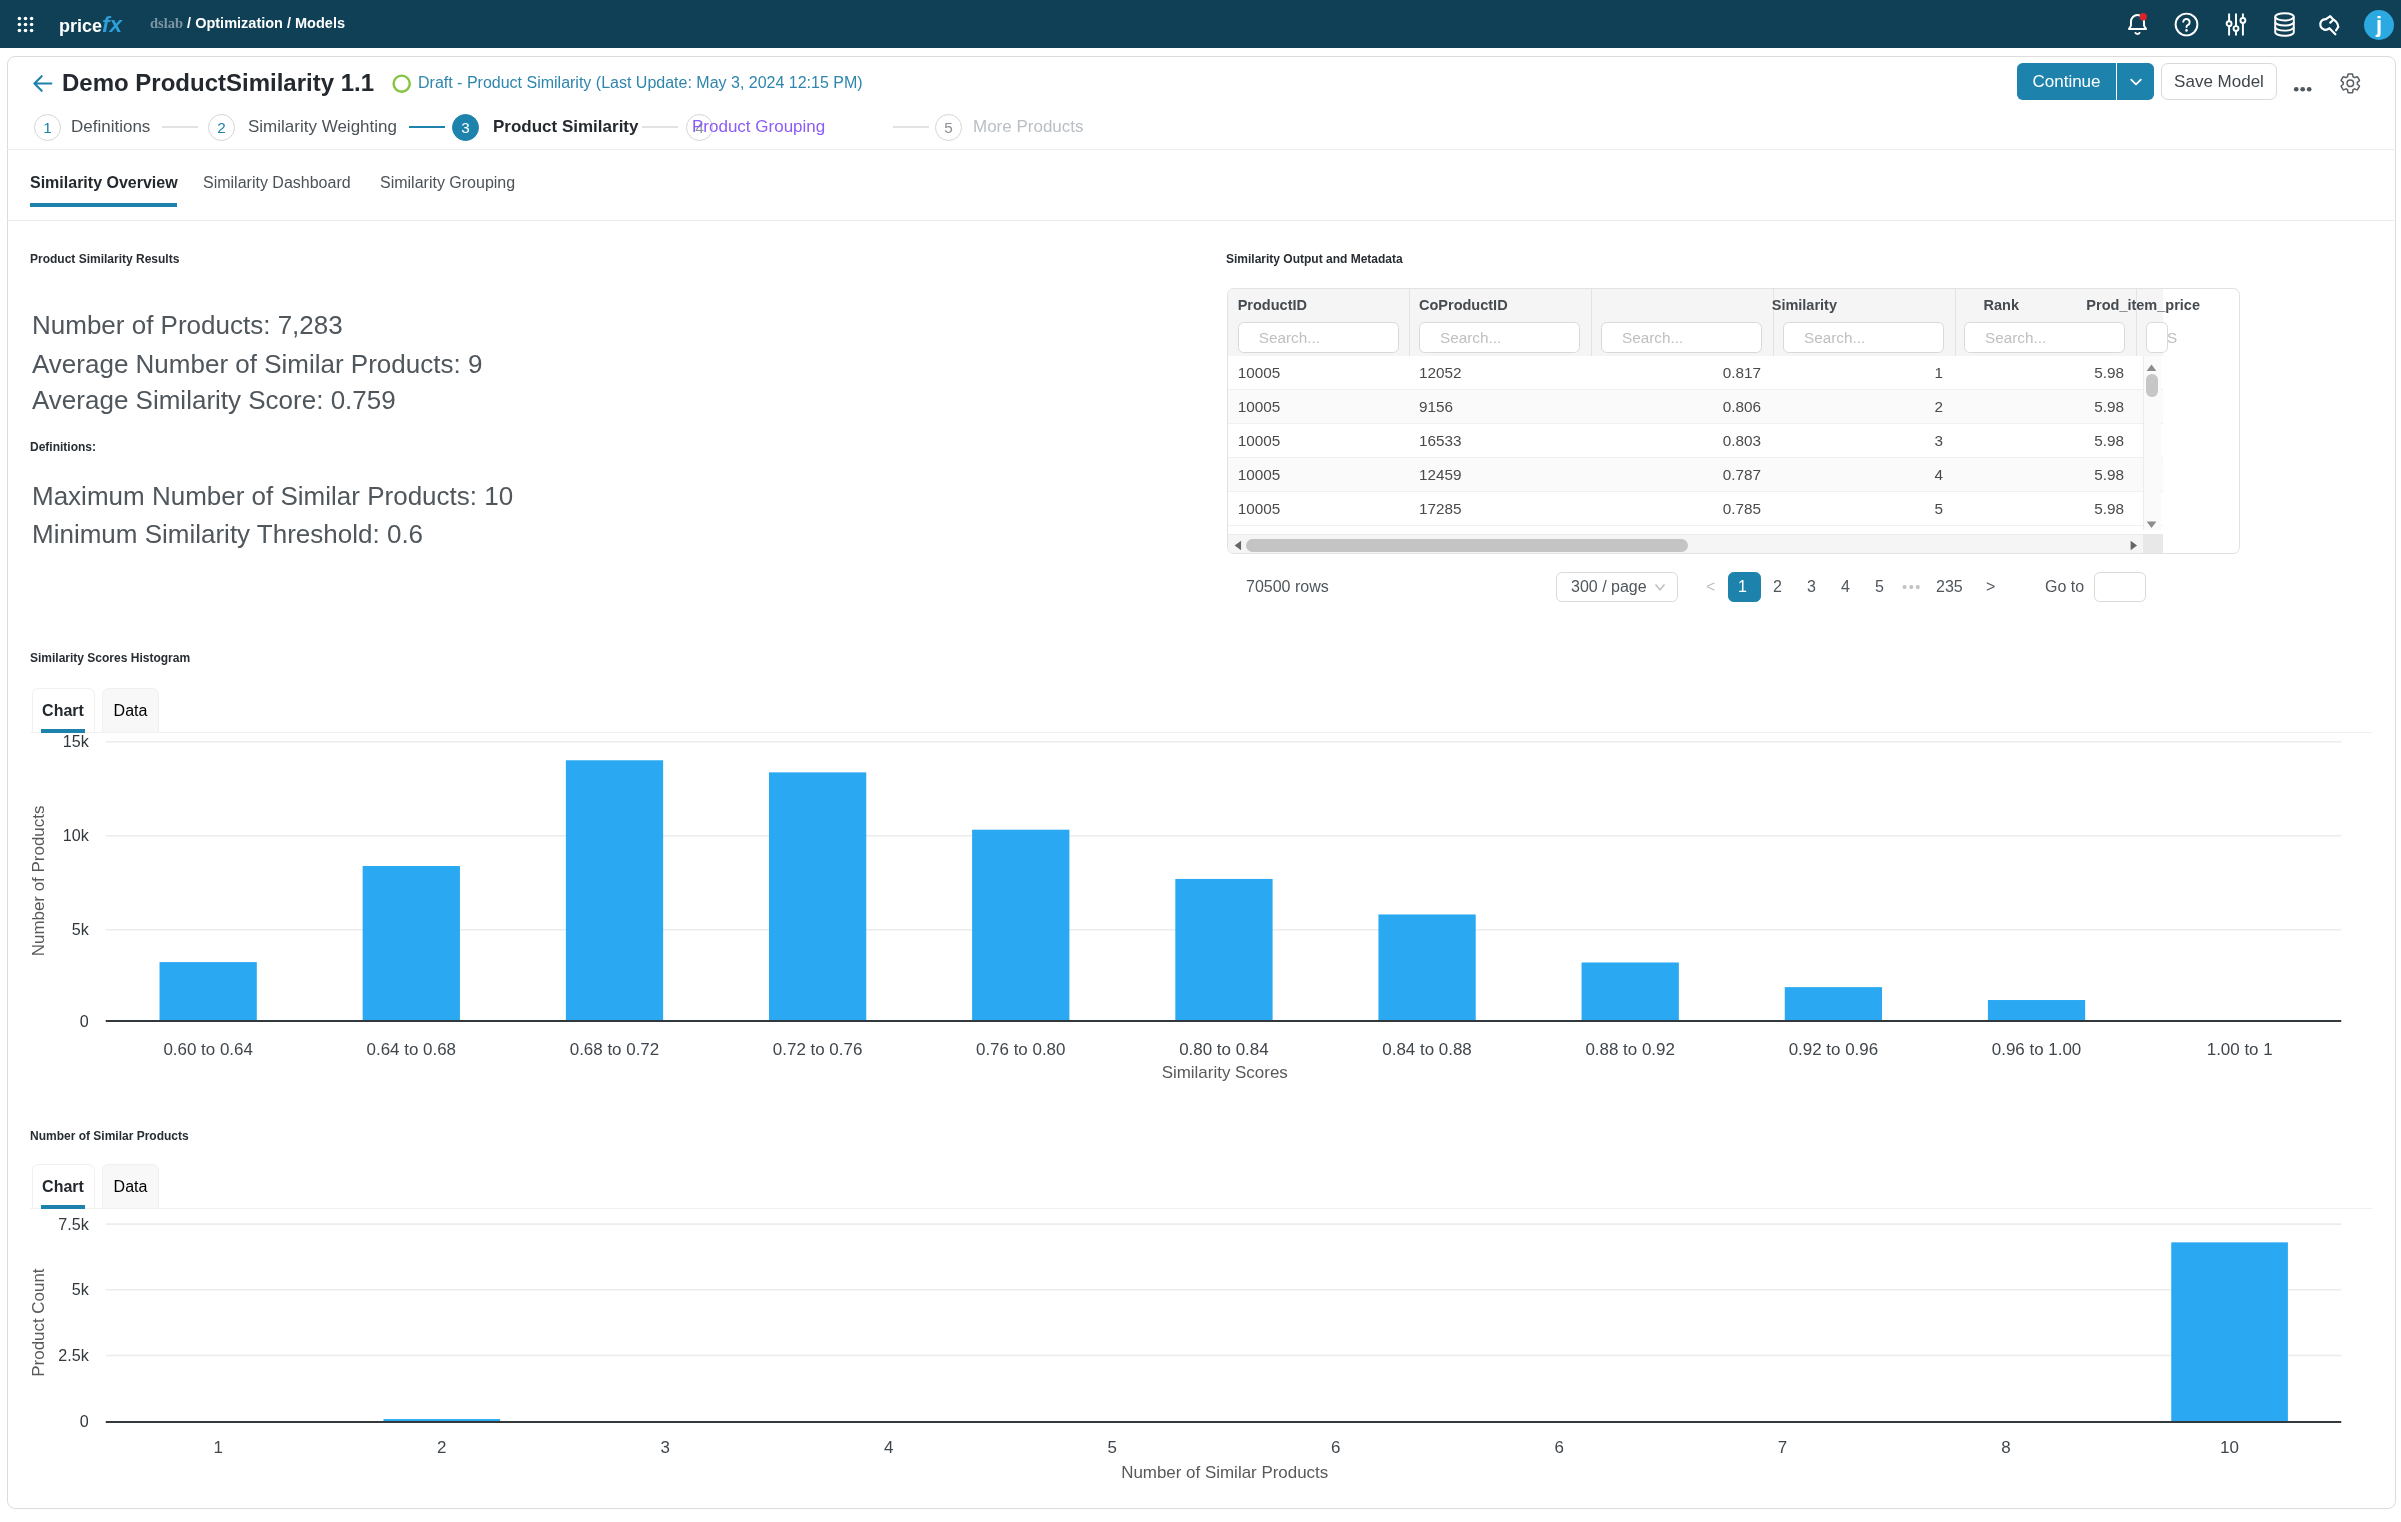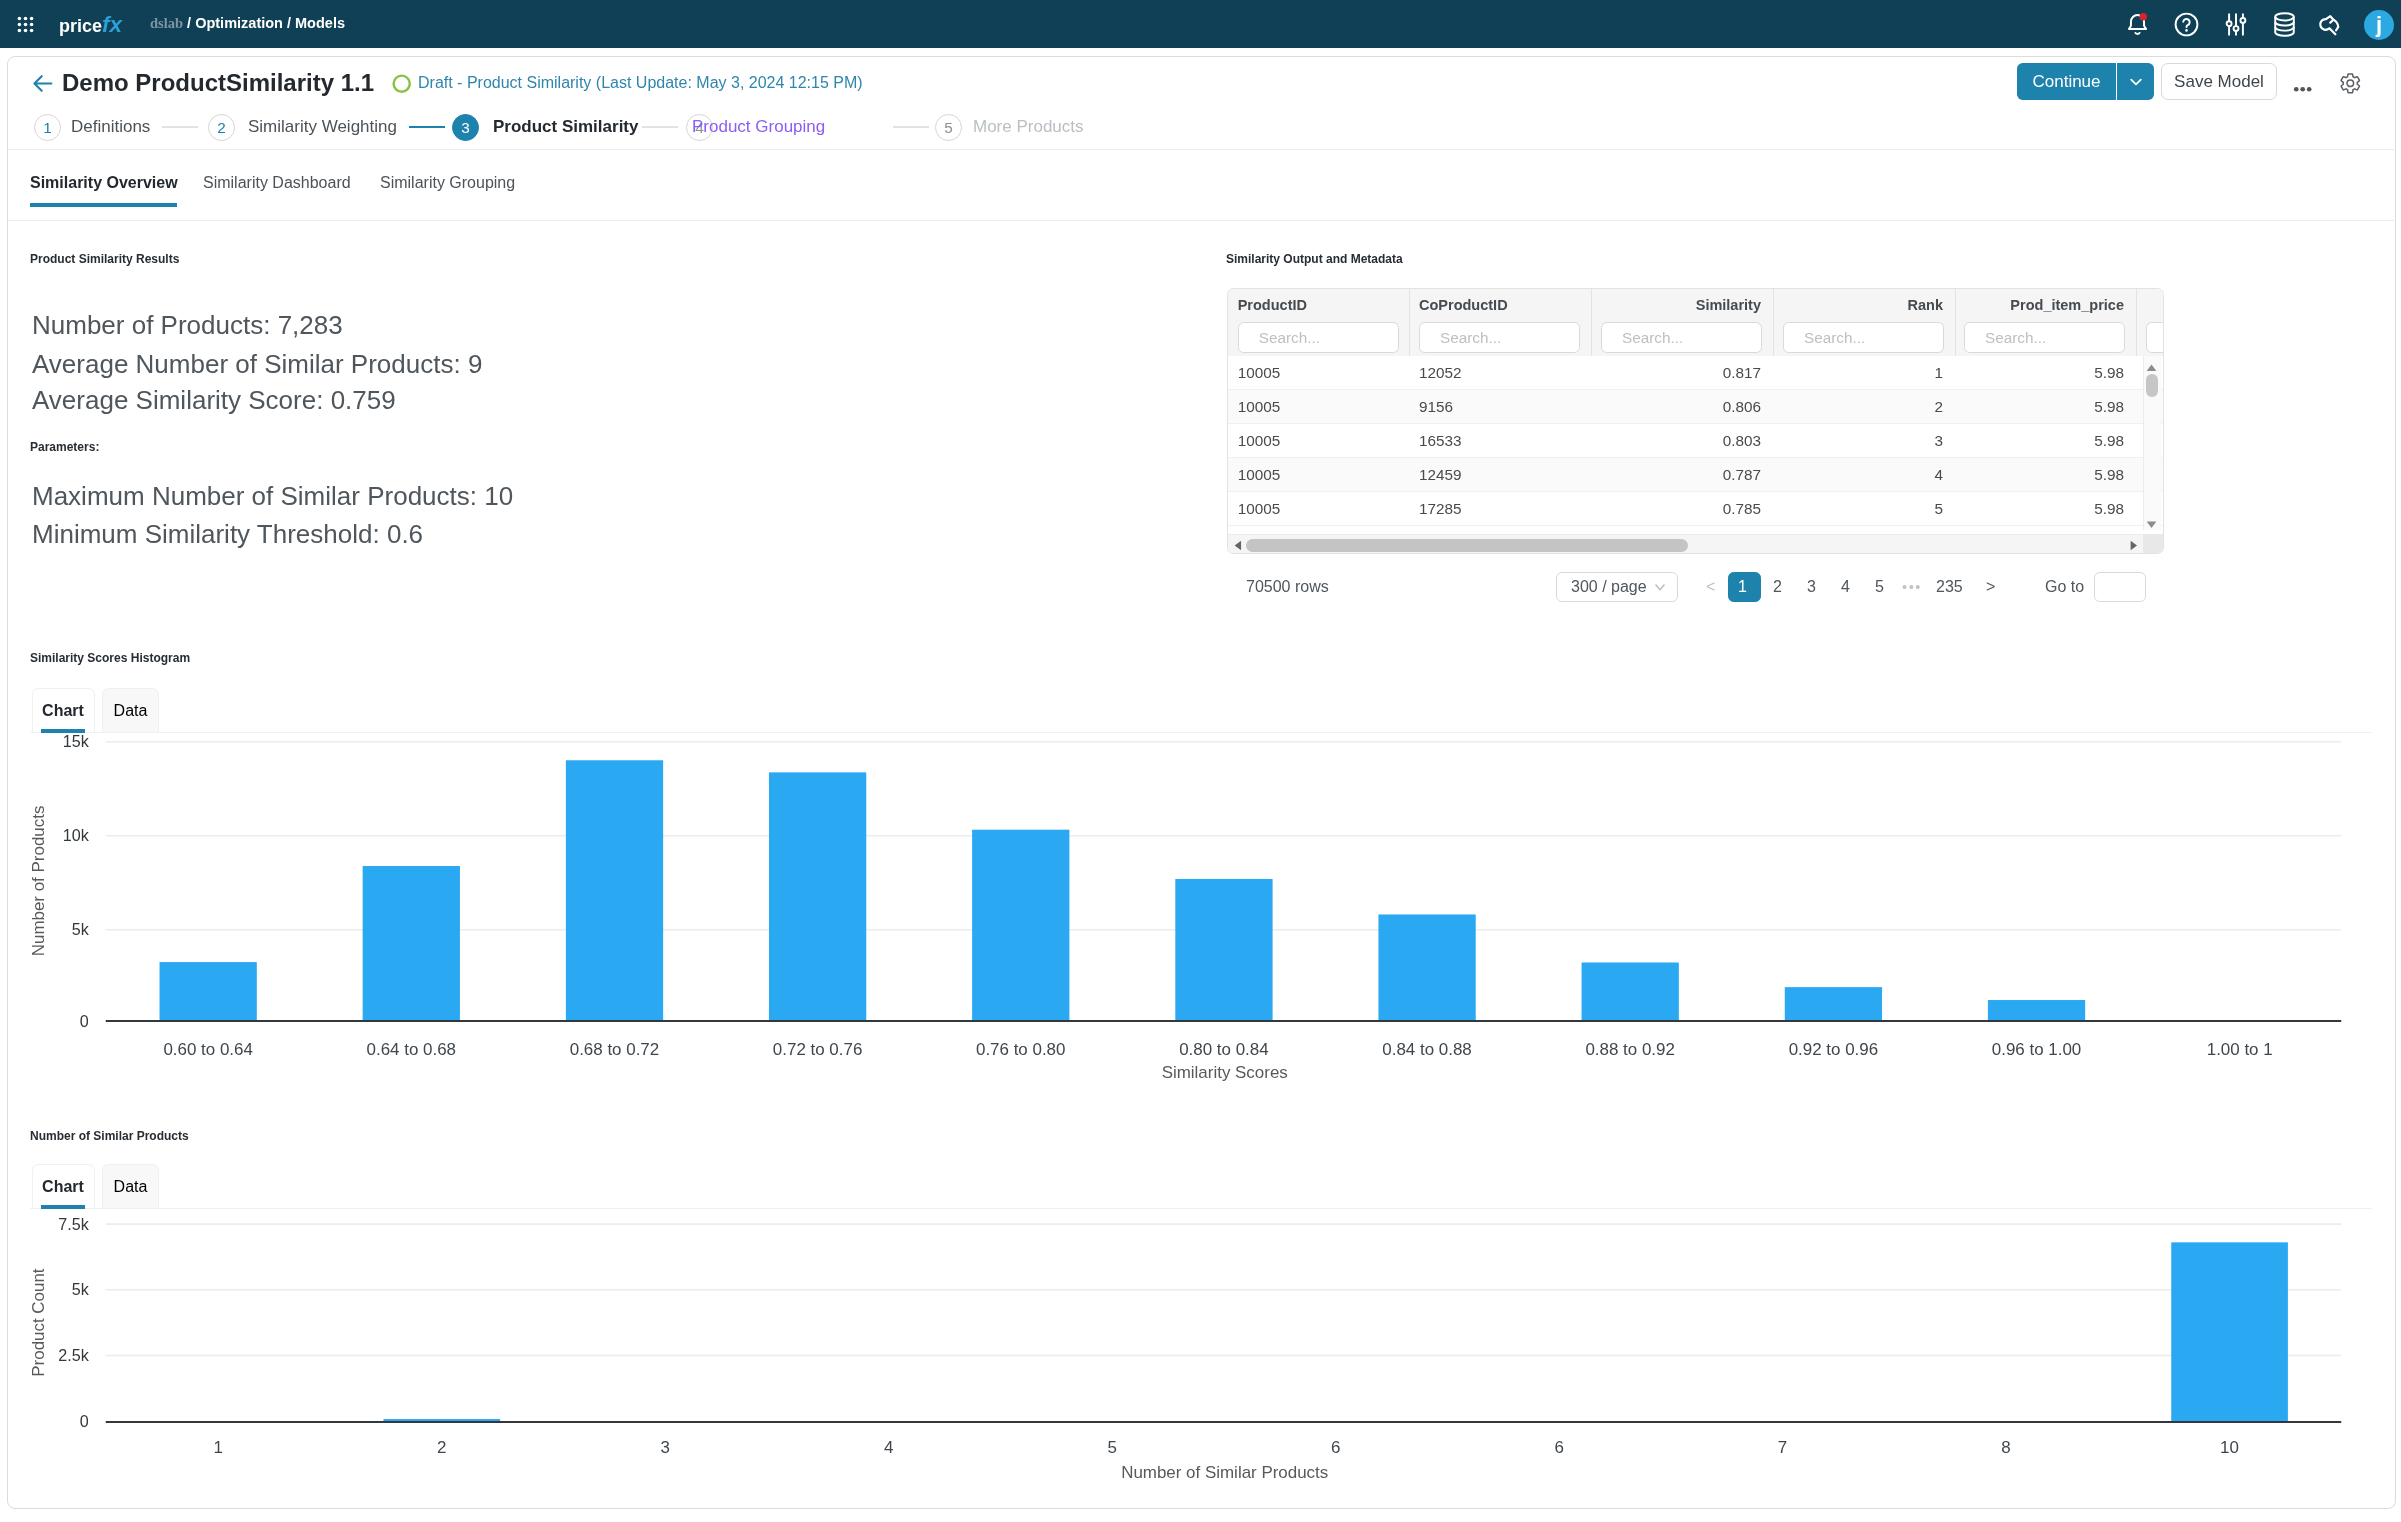--- a/index.html
+++ b/index.html
@@ -28,21 +28,21 @@
   .stepline { position:absolute; top:126px; height:1.6px; background:#e2e2e2; }
 
   
   .tab { position:absolute; top:173px; font-size:16px; line-height:19.4px; color:#4c5358; }
 
   
   .h2 { position:absolute; font-size:12px; line-height:21px; font-weight:bold; color:#272d33; }
   .line { position:absolute; font-size:26px; line-height:30px; color:#4f565c; }
 
   
-  #tbl { position:absolute; left:1227px; top:288px; width:937px; height:266px;
+  #tbl { position:absolute; left:1227px; top:288px; width:1013px; height:266px;
     border:0.8px solid #e2e2e2; border-radius:6.5px; background:#fff; overflow:hidden; }
   #thead { position:absolute; left:0; top:0; width:935px; height:67px; background:#f5f5f5; }
   .thdiv { position:absolute; top:0; width:0.8px; height:67px; background:#e3e3e3; }
   .th { position:absolute; top:6.5px; font-size:14.5px; line-height:19.4px; font-weight:bold; color:#454b50; }
   .search { position:absolute; top:33px; height:31px; width:161px; border:0.8px solid #d9d9d9;
     border-radius:5.7px; background:#fff; font-size:15.3px; color:#bfbfbf; line-height:29px; padding-left:20px; }
   .trow { position:absolute; left:0; width:935px; height:34px; border-bottom:0.8px solid #f0f0f0; font-size:15.3px; color:#4a4a4a; }
   .cell { position:absolute; top:0; line-height:33px; }
 
   
@@ -162,21 +162,21 @@
 <div class="tab" style="left:30px;font-weight:bold;color:#23292e;">Similarity Overview</div>
 <div class="tab" style="left:203px;">Similarity Dashboard</div>
 <div class="tab" style="left:380px;">Similarity Grouping</div>
 <div class="abs" style="left:30px;top:203px;width:147px;height:4px;background:#1d82ac;"></div>
 <div class="abs" style="left:7.3px;top:220px;width:2387px;height:0.8px;background:#ebebeb;"></div>
 
 <div class="h2" style="left:30px;top:249px;">Product Similarity Results</div>
 <div class="line" style="left:32px;top:310px;">Number of Products: 7,283</div>
 <div class="line" style="left:32px;top:349px;">Average Number of Similar Products: 9</div>
 <div class="line" style="left:32px;top:385px;">Average Similarity Score: 0.759</div>
-<div class="h2" style="left:30px;top:437px;">Parameters:</div>
+<div class="h2" style="left:30px;top:437px;">Definitions:</div>
 <div class="line" style="left:32px;top:481px;">Maximum Number of Similar Products: 10</div>
 <div class="line" style="left:32px;top:519px;">Minimum Similarity Threshold: 0.6</div>
 
 <div class="h2" style="left:1226px;top:249px;">Similarity Output and Metadata</div>
 <div id="tbl">
   <div id="thead"></div>
   <div class="thdiv" style="left:181px;"></div>
   <div class="thdiv" style="left:363px;"></div>
   <div class="thdiv" style="left:545px;"></div>
   <div class="thdiv" style="left:727px;"></div>

